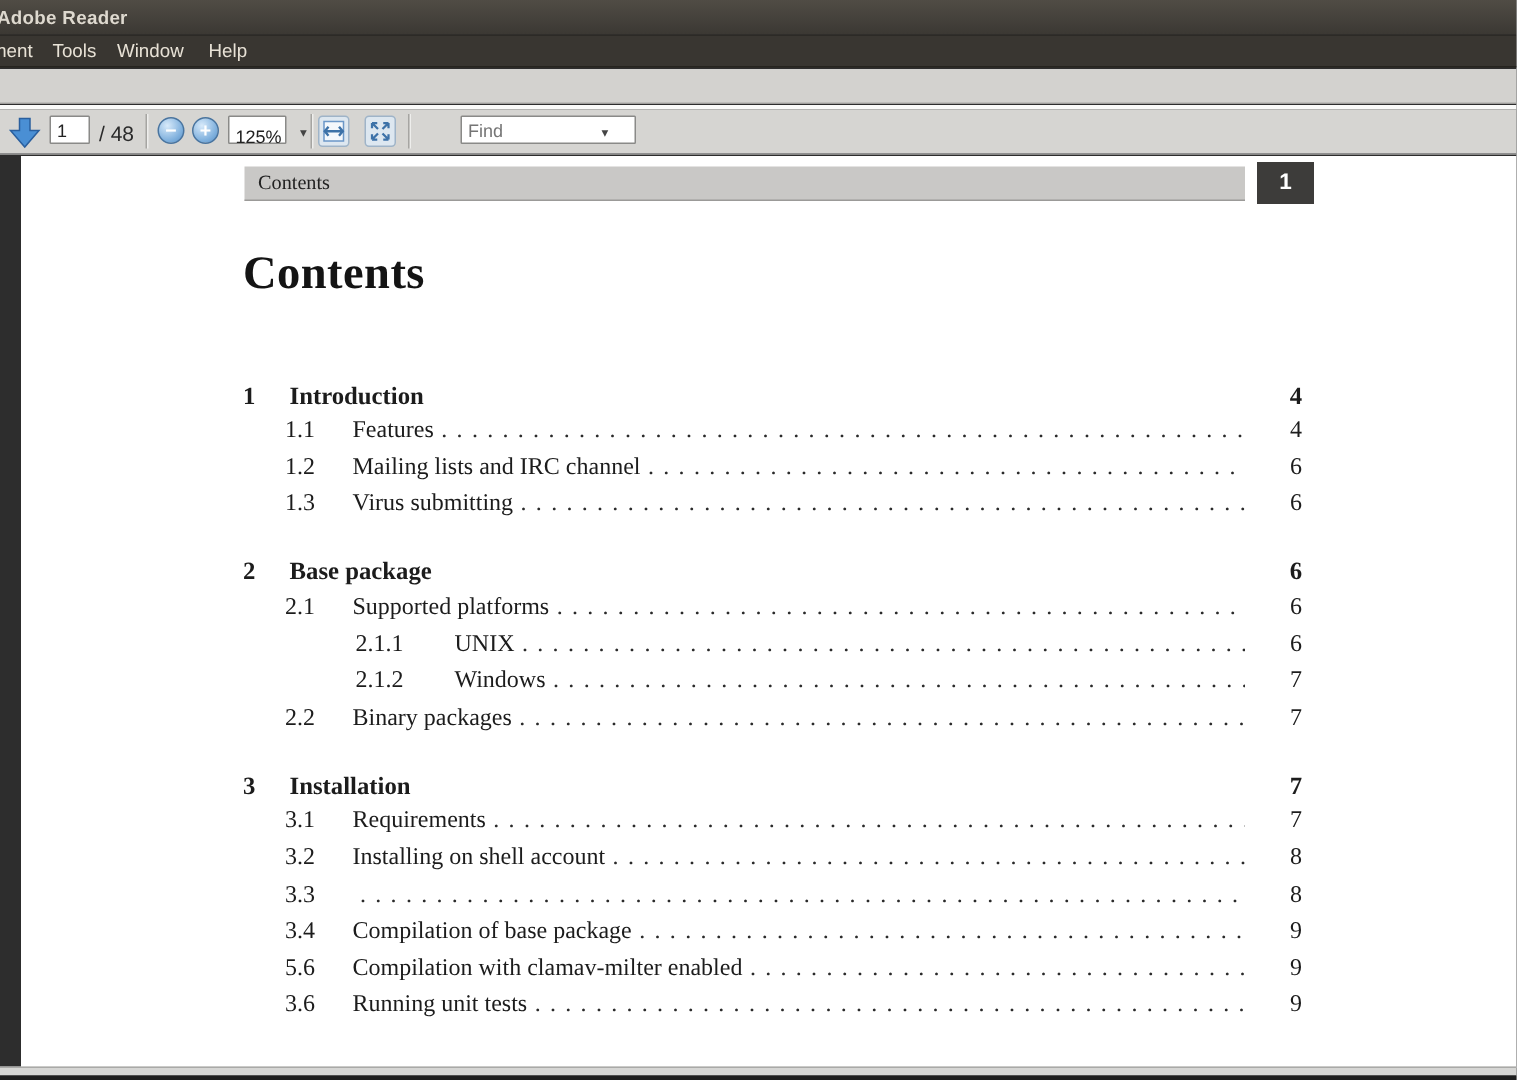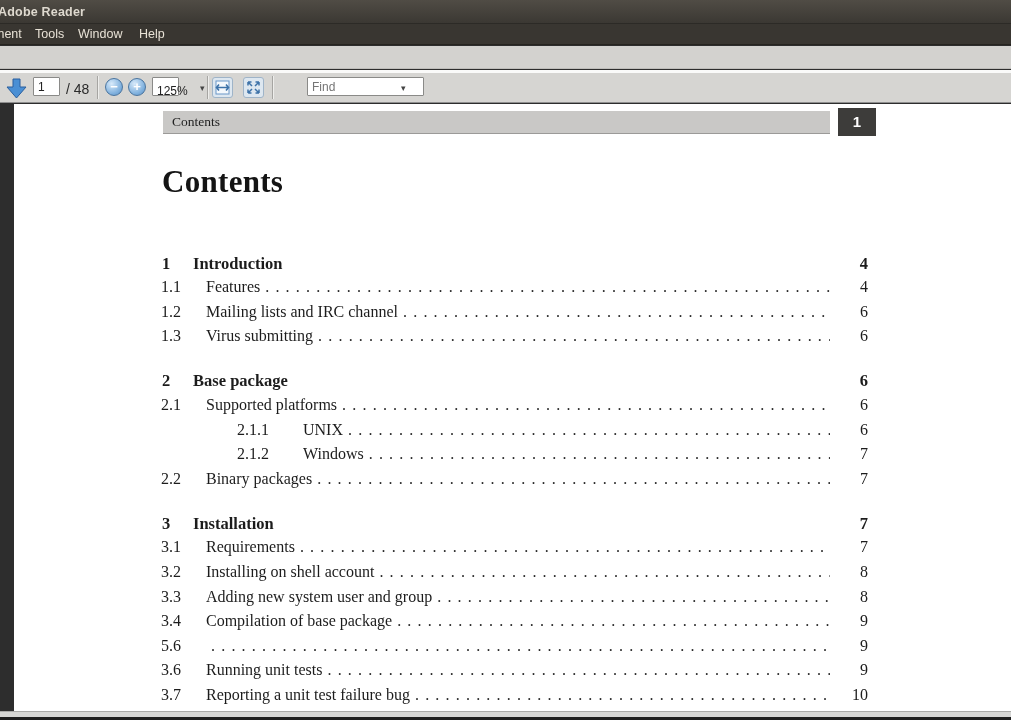--- a/index.html
+++ b/index.html
@@ -81,21 +81,21 @@
     letter-spacing:.3px;
   }
 
   
   .toc { position:absolute; left:147px; top:130px; width:707px; font-family:"Liberation Serif", serif; color:#1c1c1c; }
   .toc-section { margin-top:19.5px; }
   .toc-row { display:flex; align-items:baseline; height:24.6px; font-size:16px; }
   .toc-row.l1 { font-weight:bold; font-size:16.5px; }
   .tnum { flex:none; }
   .l1 .tnum { width:31px; margin-left:1px; }
-  .l2 .tnum { width:45px; }
+  .l2 .tnum { width:45px; margin-left:29px; }
   .l3 .tnum { width:66px; margin-left:76px; }
   .ttitle { flex:none; white-space:nowrap; }
   .tleader { flex:1 1 auto; overflow:hidden; white-space:nowrap; margin:0 8px 0 5px; letter-spacing:6.2px; color:#2a2a2a; }
   .tleader::after { content:"..................................................................................."; }
   .l1 .tleader::after { content:none; }
   .tpage { flex:none; min-width:30px; text-align:right; }
 </style>
 </head>
 <body>
 
@@ -122,21 +122,21 @@
   </div>
 
   <input class="tb-input" style="left: 33px; width: 27px;" value="1">
   <div class="tb-label" style="left:66px">/ 48</div>
 
   <div class="tb-sep" style="left:97px"></div>
 
   <div class="round-btn" style="left:105px">−</div>
   <div class="round-btn" style="left:128px">+</div>
 
-  <div class="tb-input" style="left:152px; width:27px; padding-top:6px;">125%</div>
+  <div class="tb-input" style="left:152px; width:39px; padding-top:6px;">125%</div>
   <div class="tb-caret" style="left:200px">▾</div>
 
   <div class="tb-sep" style="left:207px"></div>
 
   <div class="sq-btn" style="left:212px">
     <svg width="15" height="15" viewBox="0 0 15 15">
       <rect x="1" y="1" width="13" height="13" fill="#f4f8fc" stroke="#6b97c7"></rect>
       <path d="M1.5 7.5 h12 M4 4.5 L1.5 7.5 L4 10.5 M11 4.5 L13.5 7.5 L11 10.5" fill="none" stroke="#3d72a8" stroke-width="1.6"></path>
     </svg>
   </div>
@@ -235,47 +235,41 @@
             <span class="tpage">7</span>
           </div>
           <div class="toc-row l2">
             <span class="tnum">3.2</span>
             <span class="ttitle">Installing on shell account</span>
             <span class="tleader"></span>
             <span class="tpage">8</span>
           </div>
           <div class="toc-row l2">
             <span class="tnum">3.3</span>
-            <span class="ttitle">Adding new system user and group</span>
             <span class="tleader"></span>
             <span class="tpage">8</span>
           </div>
           <div class="toc-row l2">
             <span class="tnum">3.4</span>
             <span class="ttitle">Compilation of base package</span>
             <span class="tleader"></span>
             <span class="tpage">9</span>
           </div>
           <div class="toc-row l2">
             <span class="tnum">5.6</span>
+            <span class="ttitle">Compilation with clamav-milter enabled</span>
             <span class="tleader"></span>
             <span class="tpage">9</span>
           </div>
           <div class="toc-row l2">
             <span class="tnum">3.6</span>
             <span class="ttitle">Running unit tests</span>
             <span class="tleader"></span>
             <span class="tpage">9</span>
           </div>
-          <div class="toc-row l2">
-            <span class="tnum">3.7</span>
-            <span class="ttitle">Reporting a unit test failure bug</span>
-            <span class="tleader"></span>
-            <span class="tpage">10</span>
-          </div>
         </div>
       </div>
 
   </div>
 </div>
 
 <div class="bottom-strip"></div>
 <div class="bottom-edge"></div>
 
 </body></html>

